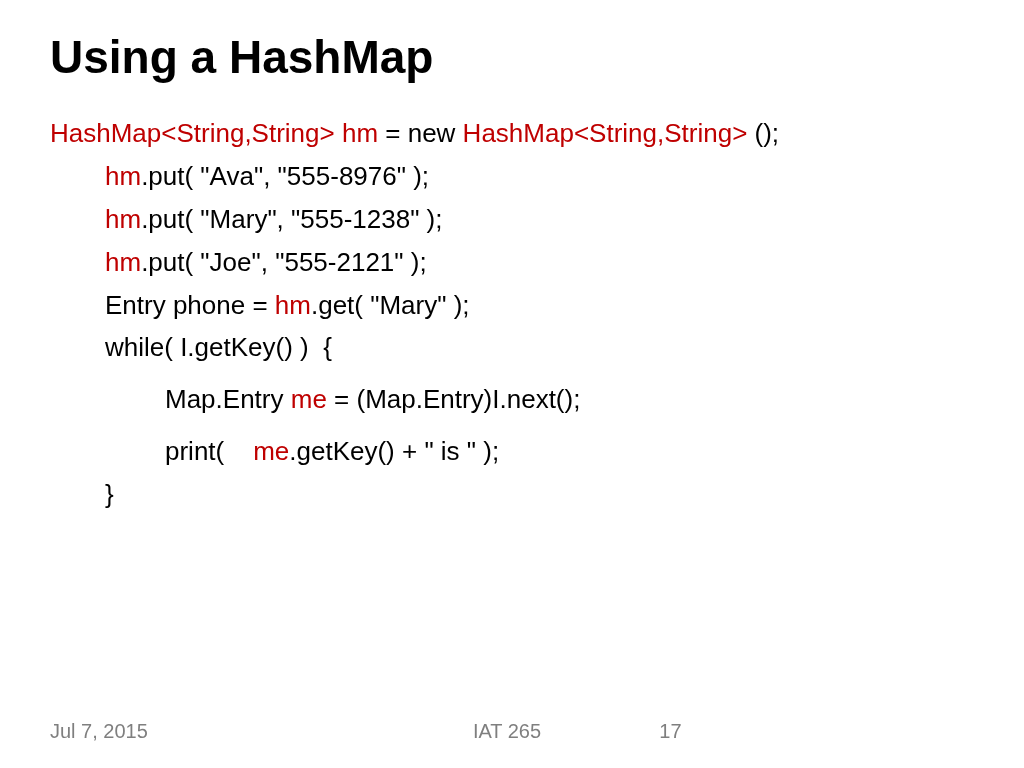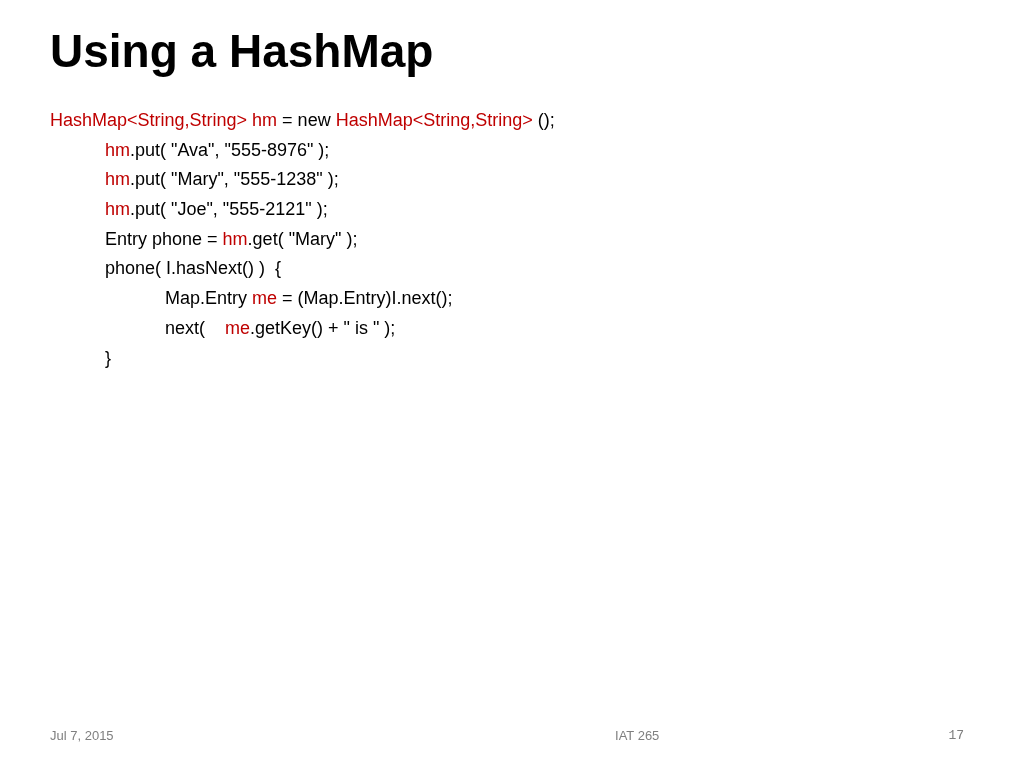--- a/index.html
+++ b/index.html
@@ -11,99 +11,98 @@
       width: 1024px;
       height: 768px;
       background: #ffffff;
       font-family: 'Tahoma', 'Verdana', sans-serif;
       position: relative;
       overflow: hidden;
     }
     .slide {
       width: 100%;
       height: 100%;
-      padding: 24px 50px 25px 50px;
+      padding: 30px 50px 25px 50px;
       display: flex;
       flex-direction: column;
     }
     .title {
       font-family: 'Arial Black', 'Arial', sans-serif;
       font-weight: 900;
       font-size: 46px;
       color: #000000;
       margin-bottom: 28px;
       letter-spacing: 0px;
     }
     .content {
       flex: 1;
-      font-size: 18px;
+      font-size: 26px;
       line-height: 1.65;
       color: #000000;
     }
     .code-line {
       white-space: pre;
       font-family: 'Tahoma', 'Verdana', sans-serif;
     }
     .red {
       color: #bf0000;
     }
     .black {
       color: #000000;
     }
     .indent1 {
       padding-left: 55px;
     }
     .indent2 {
       padding-left: 115px;
+      margin-top: 9px;
     }
     .footer {
       display: flex;
       justify-content: space-between;
       align-items: center;
-      font-size: 13px;
+      font-size: 20px;
       color: #7f7f7f;
       padding: 0 10px 0 0;
     }
     .footer-left {
       flex: 1;
       text-align: left;
     }
     .footer-center {
       flex: 1;
-      text-align: right;
+      text-align: center;
     }
     .footer-right {
       flex: 1;
-      text-align: right;
-      font-family: Liberation Mono, monospace;
     }
   </style>
 </head>
 <body>
 
 <div class="slide">
   <h1 class="title">Using a HashMap</h1>
 
   <div class="content">
     <div class="code-line"><span class="red">HashMap&lt;String,String&gt; hm</span><span class="black"> = new </span><span class="red">HashMap&lt;String,String&gt;</span><span class="black"> ();</span></div>
 
     <div class="code-line indent1"><span class="red">hm</span><span class="black">.put( "Ava", "555-8976" );</span></div>
 
     <div class="code-line indent1"><span class="red">hm</span><span class="black">.put( "Mary", "555-1238" );</span></div>
 
     <div class="code-line indent1"><span class="red">hm</span><span class="black">.put( "Joe", "555-2121" );</span></div>
 
     <div class="code-line indent1"><span class="black">Entry phone = </span><span class="red">hm</span><span class="black">.get( "Mary" );</span></div>
 
 
-    <div class="code-line indent1"><span class="black">phone( I.hasNext() )  {</span></div>
+    <div class="code-line indent1"><span class="black">while( I.getKey() )  {</span></div>
 
     <div class="code-line indent2"><span class="black">Map.Entry </span><span class="red">me</span><span class="black"> = (Map.Entry)I.next();</span></div>
 
-    <div class="code-line indent2"><span class="black">next(    </span><span class="red">me</span><span class="black">.getKey() + " is " );</span></div>
+    <div class="code-line indent2"><span class="black">print(    </span><span class="red">me</span><span class="black">.getKey() + " is " );</span></div>
 
 
     <div class="code-line indent1"><span class="black">}</span></div>
   </div>
 
   <div class="footer">
     <div class="footer-left">Jul 7, 2015</div>
     <div class="footer-center">IAT 265</div>
     <div class="footer-right">17</div>
   </div>

